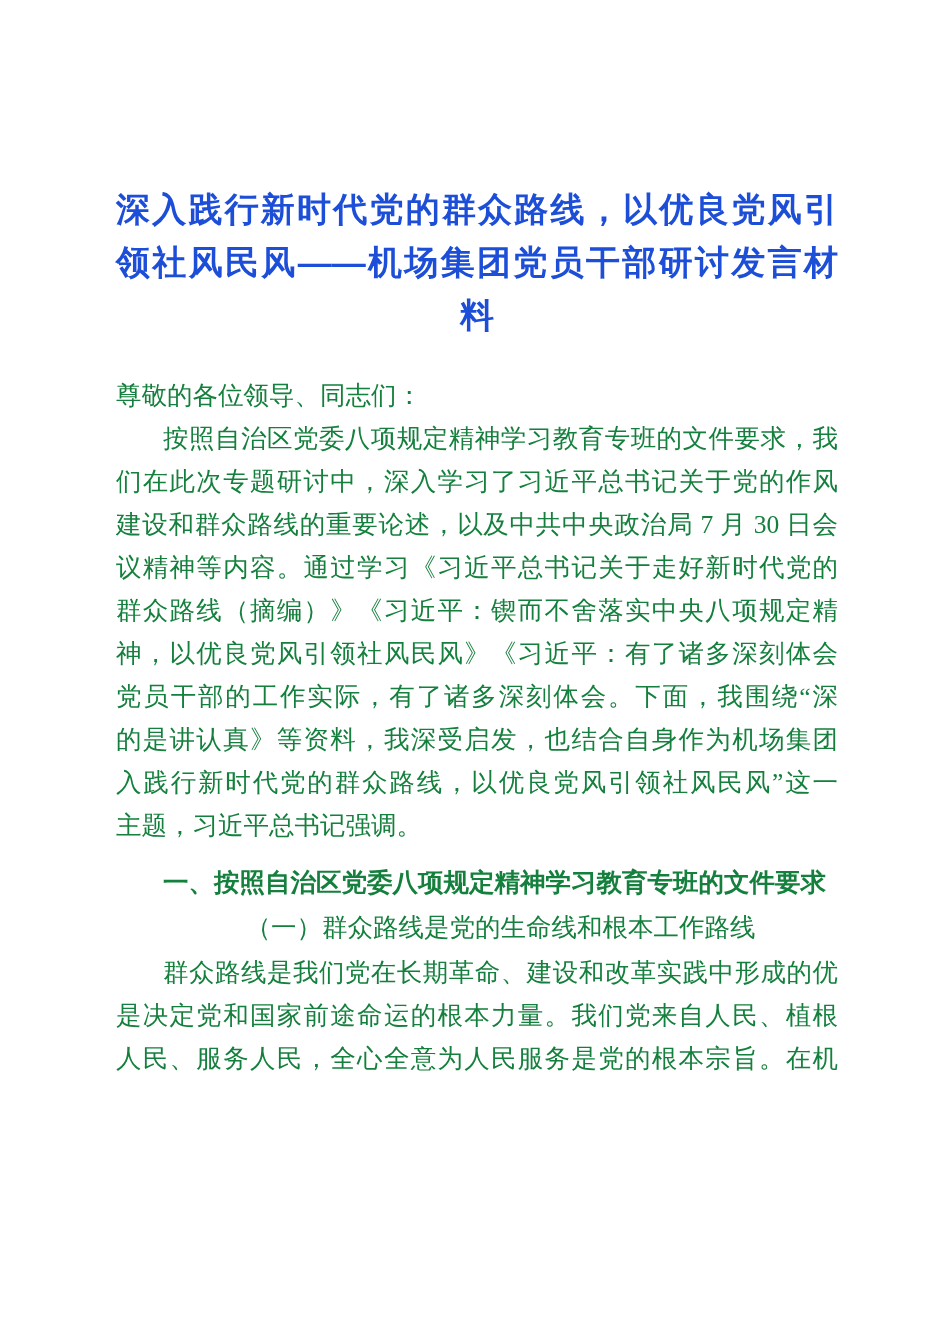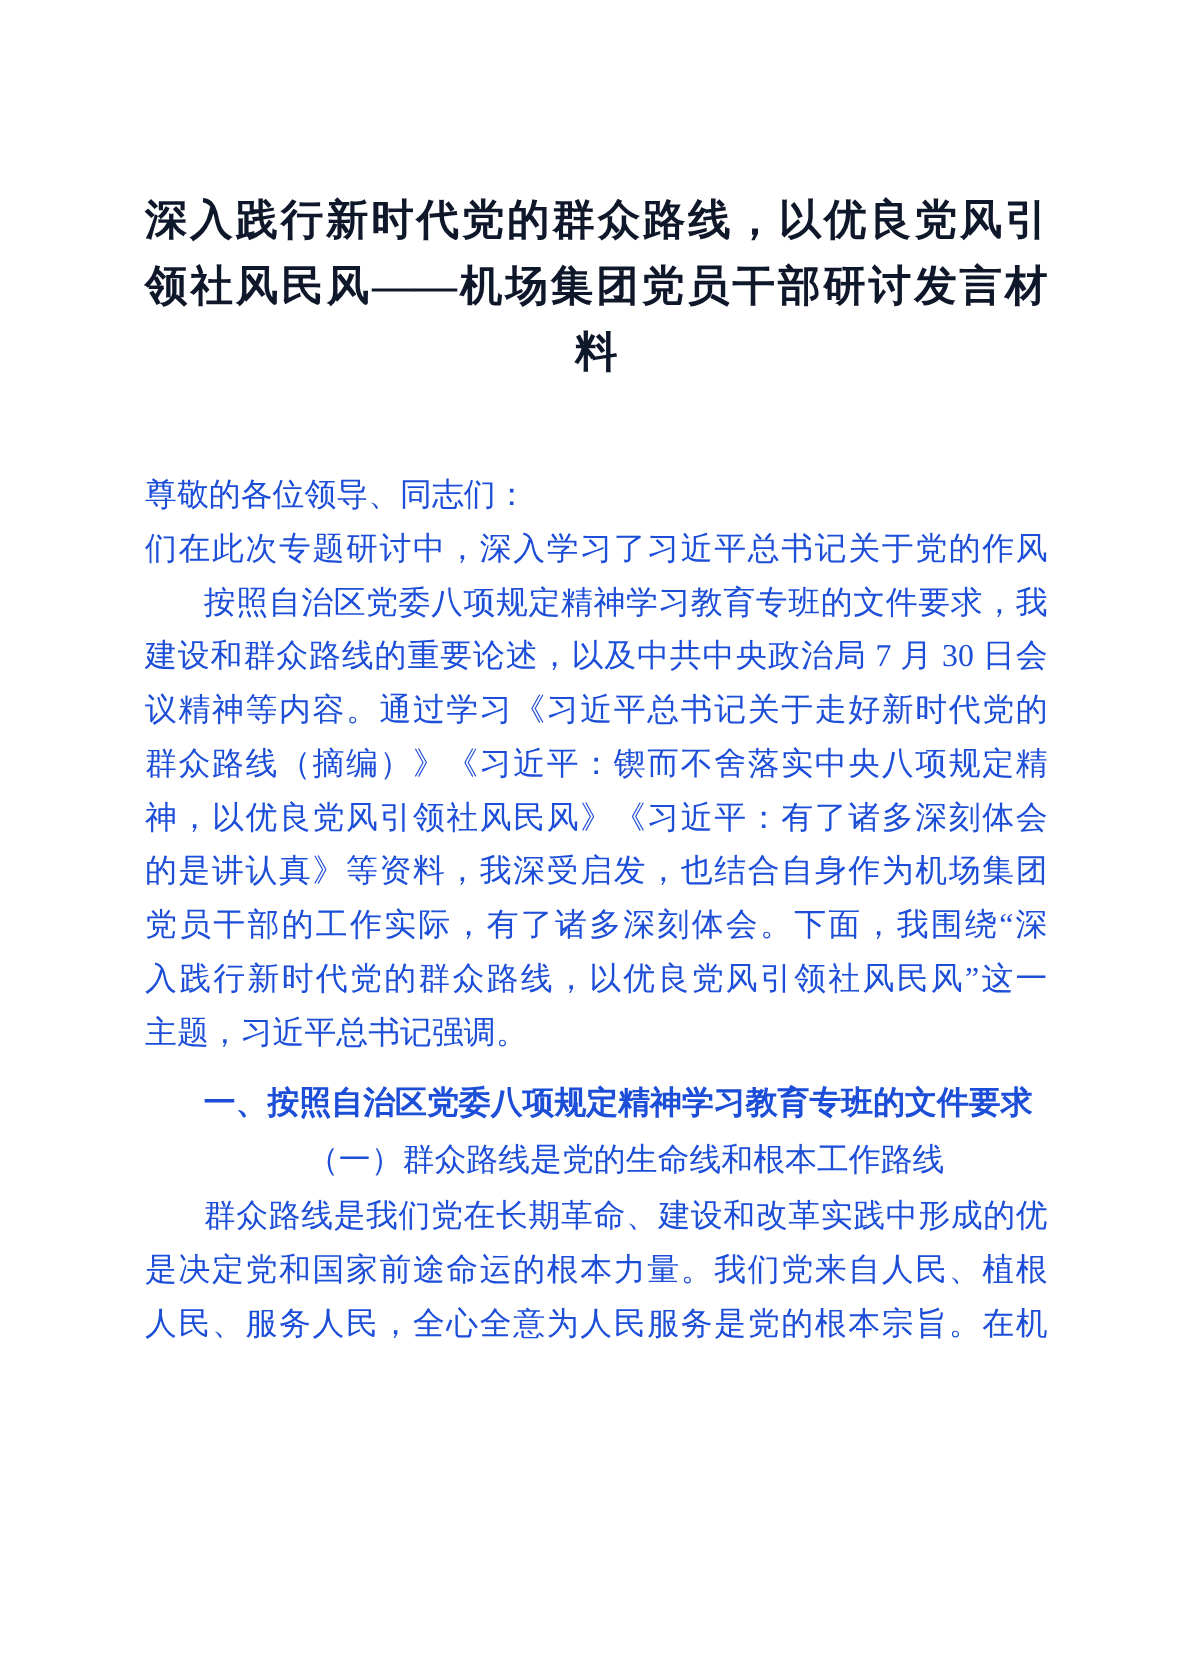--- a/index.html
+++ b/index.html
@@ -16,48 +16,48 @@
     overflow: hidden;
   }
   .content {
     position: absolute;
     left: 116px;
     width: 722px;
     top: 0;
   }
   .title {
     position: absolute;
-    top: 150px;
+    top: 183px;
     left: 0;
     width: 722px;
     margin: 0;
-    font-family: Liberation Serif, serif;
+    font-family: Liberation Sans, sans-serif;
     font-weight: 700;
     font-size: 34px;
     line-height: 53px;
-    color: #0f172a;
+    color: #1d4ed8;
   }
   .title-line { white-space: nowrap; }
   .title-line.fill {
     text-align: justify;
     text-align-last: justify;
   }
   .title-line.center {
     text-align: center;
     white-space: normal;
   }
   .body {
     position: absolute;
     top: 374px;
     left: 0;
     width: 722px;
     font-family: "Liberation Serif", "DejaVu Serif", serif;
     font-size: 25.5px;
     line-height: 43px;
-    color: #1d4ed8;
+    color: #15803d;
   }
   .line {
     white-space: nowrap;
     overflow: hidden;
   }
   .line.just {
     text-align: justify;
     text-align-last: justify;
   }
   .line.indent {
@@ -82,28 +82,28 @@
 
     <h1 class="title">
       <div class="title-line fill">深入践行新时代党的群众路线，以优良党风引</div>
       <div class="title-line fill">领社风民风——机场集团党员干部研讨发言材</div>
       <div class="title-line center">料</div>
     </h1>
 
     <div class="body">
       <div class="line">尊敬的各位领导、同志们：</div>
 
+      <div class="line just indent">按照自治区党委八项规定精神学习教育专班的文件要求，我</div>
       <div class="line just">们在此次专题研讨中，深入学习了习近平总书记关于党的作风</div>
-      <div class="line just indent">按照自治区党委八项规定精神学习教育专班的文件要求，我</div>
       <div class="line just">建设和群众路线的重要论述，以及中共中央政治局 7 月 30 日会</div>
       <div class="line just">议精神等内容。通过学习《习近平总书记关于走好新时代党的</div>
       <div class="line just">群众路线（摘编）》《习近平：锲而不舍落实中央八项规定精</div>
       <div class="line just">神，以优良党风引领社风民风》《习近平：有了诸多深刻体会</div>
+      <div class="line just">党员干部的工作实际，有了诸多深刻体会。下面，我围绕“深</div>
       <div class="line just">的是讲认真》等资料，我深受启发，也结合自身作为机场集团</div>
-      <div class="line just">党员干部的工作实际，有了诸多深刻体会。下面，我围绕“深</div>
       <div class="line just">入践行新时代党的群众路线，以优良党风引领社风民风”这一</div>
       <div class="line">主题，习近平总书记强调。</div>
 
       <div class="line heading1 indent">一、按照自治区党委八项规定精神学习教育专班的文件要求</div>
       <div class="line heading2 indent">（一）群众路线是党的生命线和根本工作路线</div>
 
       <div class="line just indent">群众路线是我们党在长期革命、建设和改革实践中形成的优</div>
       <div class="line just">是决定党和国家前途命运的根本力量。我们党来自人民、植根</div>
       <div class="line just">人民、服务人民，全心全意为人民服务是党的根本宗旨。在机</div>
     </div>

